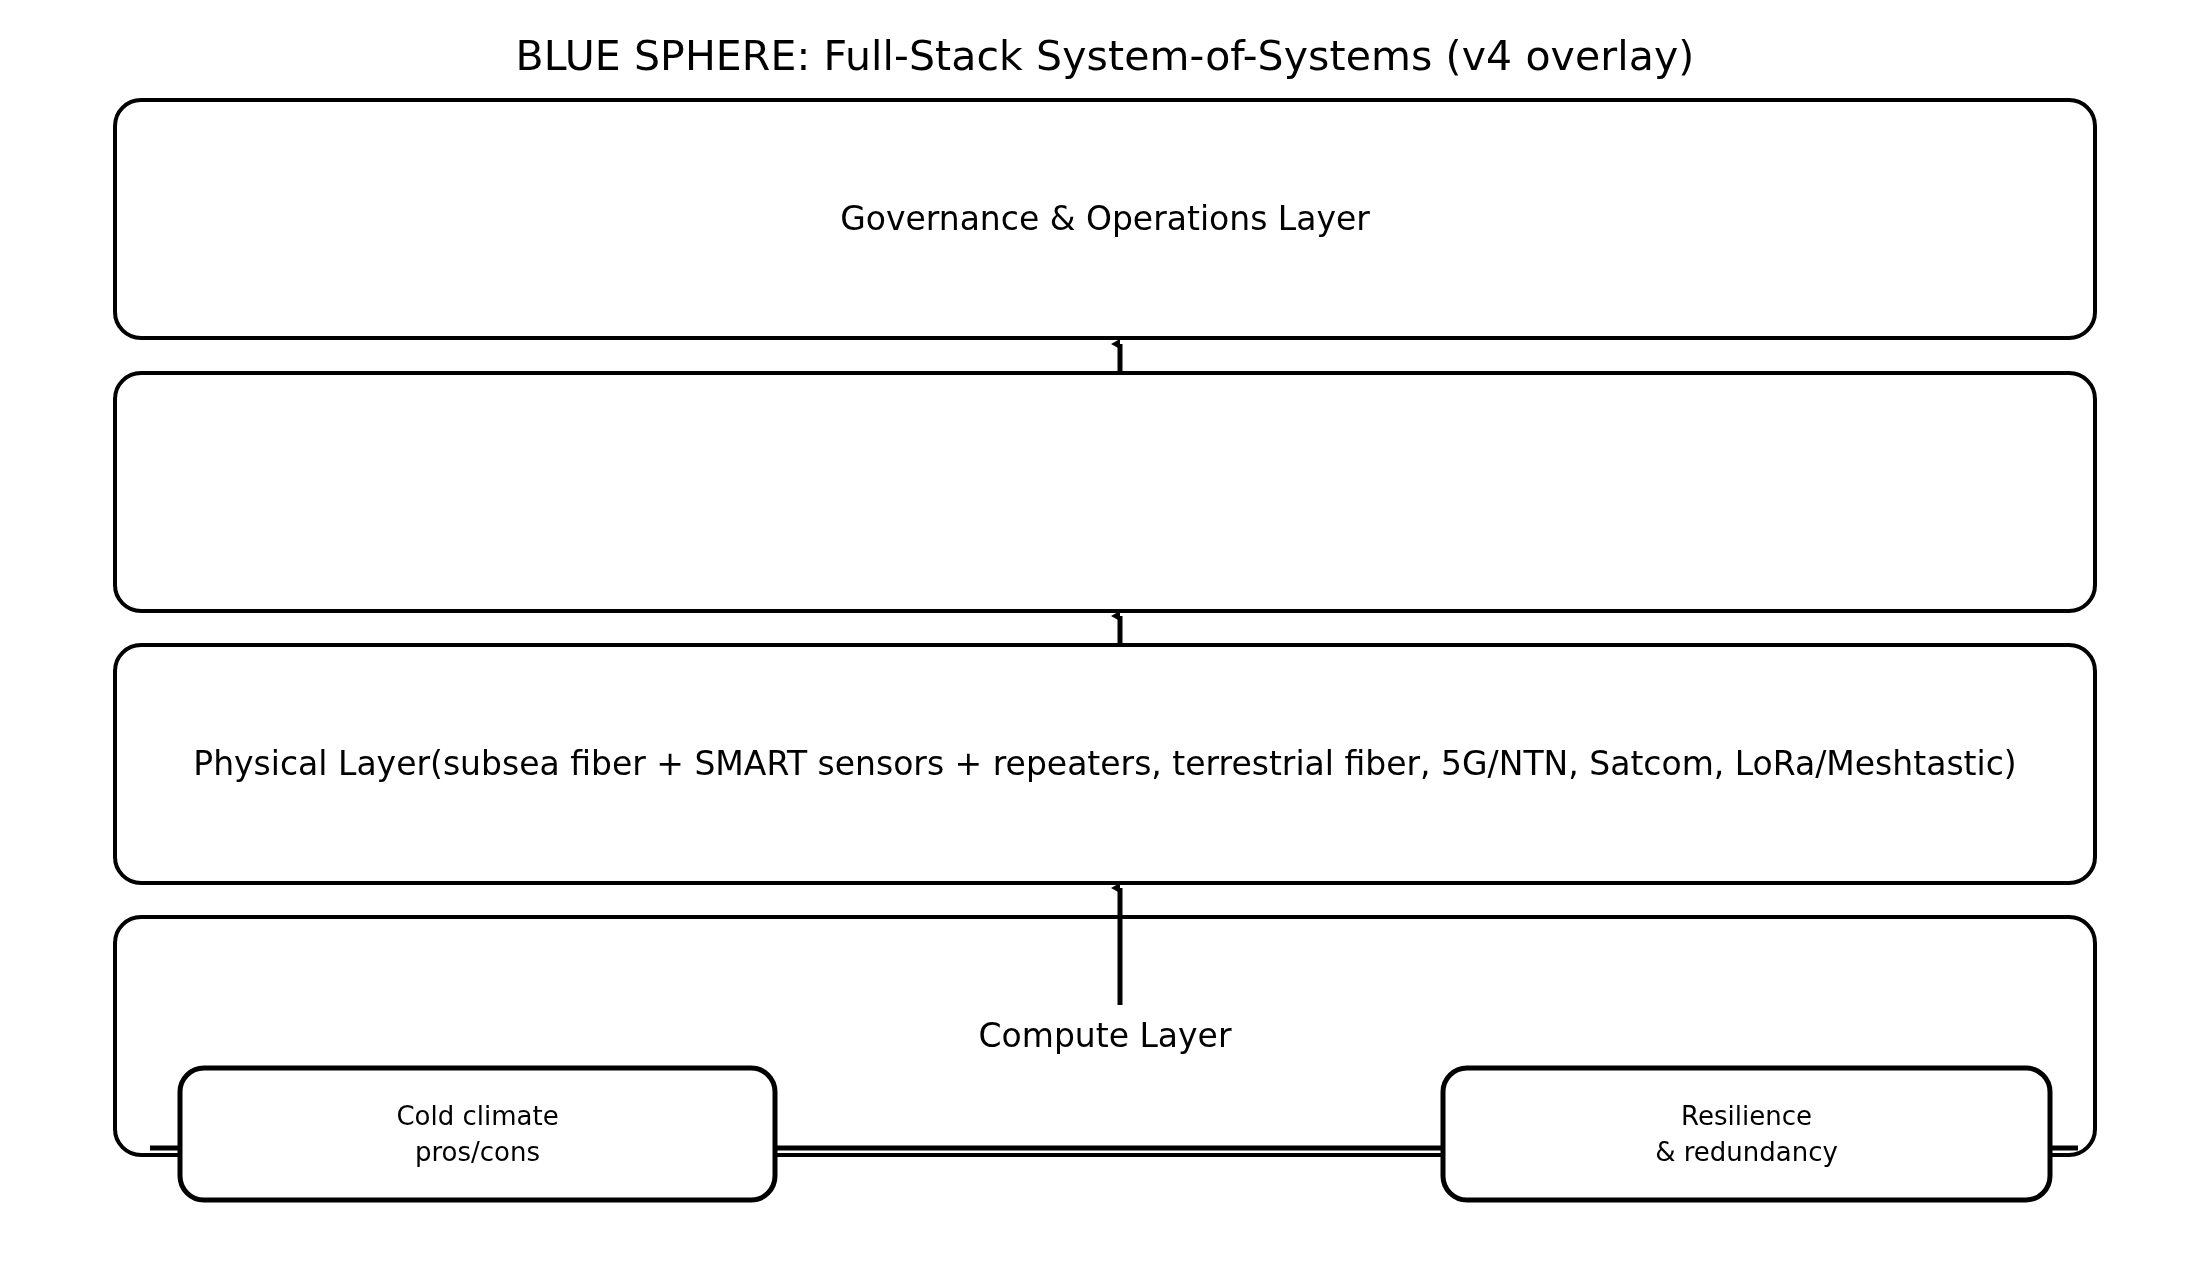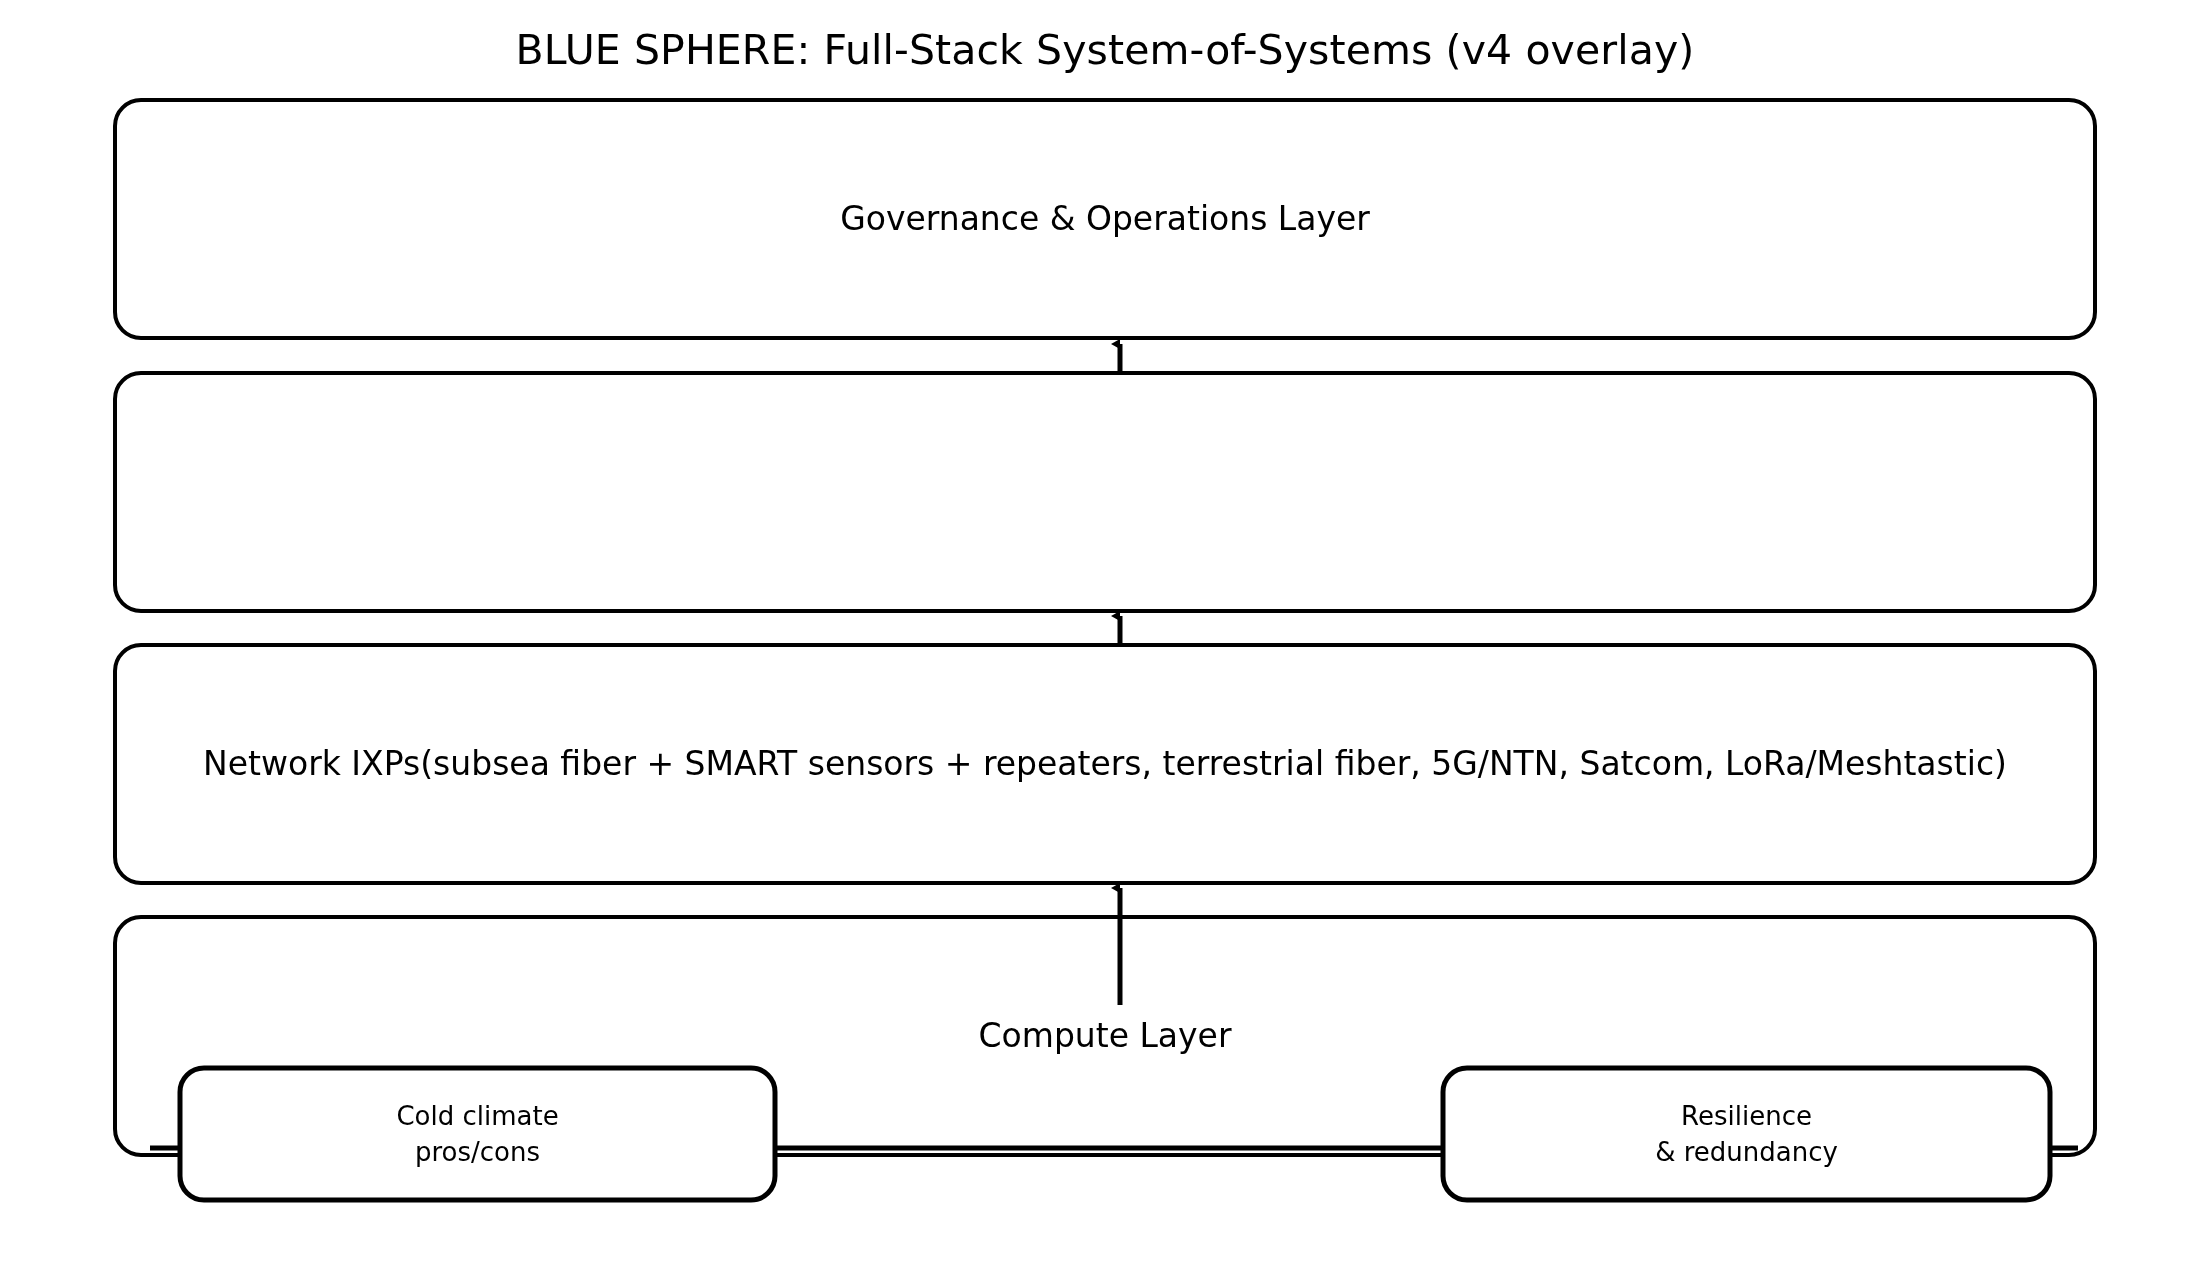--- a/index.html
+++ b/index.html
@@ -23,21 +23,21 @@
   #diagram-svg {
     position: absolute;
     left: 0;
     top: 0;
     width: 2210px;
     height: 1272px;
   }
   .diagram-title {
     position: absolute;
     left: 0;
-    top: 26px;
+    top: 32px;
     width: 2210px;
     text-align: center;
     font-size: 41px;
     font-weight: 400;
     letter-spacing: 0.1px;
     color: #000000;
   }
   .layer-box {
     position: absolute;
     box-sizing: border-box;
@@ -109,21 +109,21 @@
   </svg>
 
   <div class="diagram-title">BLUE SPHERE: Full-Stack System-of-Systems (v4 overlay)</div>
 
   <div class="layer-box" style="left:115px; top:100px; width:1980px; height:238px;">
     <div class="layer-title">Governance &amp; Operations Layer</div>
   </div>
 
 
   <div class="layer-box" style="left:115px; top:645px; width:1980px; height:238px;">
-    <div class="layer-title">Network IXPs</div>
+    <div class="layer-title">Physical Layer</div>
     <div class="layer-subtitle">(subsea fiber + SMART sensors + repeaters, terrestrial fiber, 5G/NTN, Satcom, LoRa/Meshtastic)</div>
   </div>
 
   <div class="layer-box" style="left:115px; top:917px; width:1980px; height:238px;">
     <div class="layer-title">Compute Layer</div>
   </div>
 
   <div class="overlay-box" style="left:180px; top:1068px; width:595px; height:132px;">
     <div class="overlay-line">Cold climate</div>
     <div class="overlay-line">pros/cons</div>

